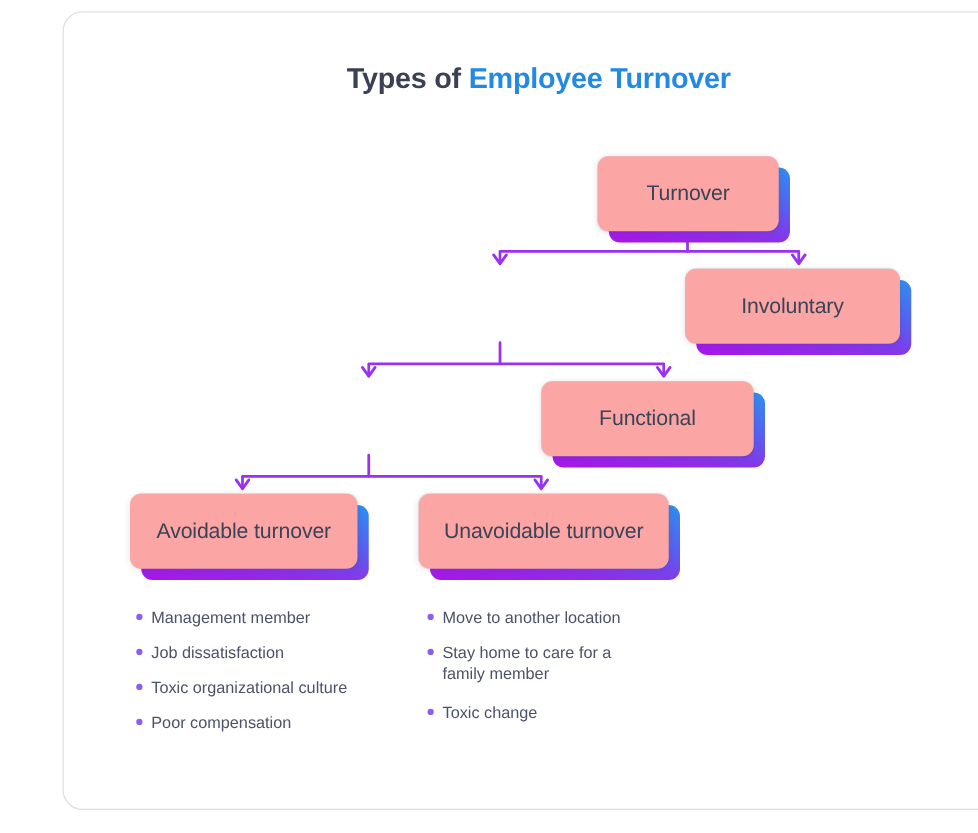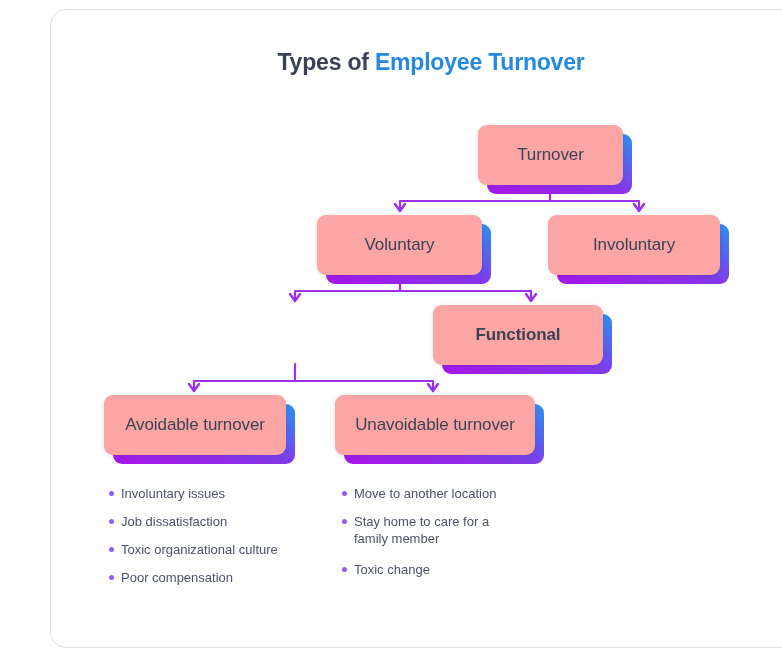--- a/index.html
+++ b/index.html
@@ -143,36 +143,30 @@
     </g>
   </svg>
 
   <div class="node" style="left:427px; top:115px; width:145px; height:60px;">
     <div class="shadowlayer"></div>
     <div class="card">
       <span class="label">Turnover</span>
     </div>
   </div>
 
-  <div class="node" style="left:266px; top:205px; width:165px; height:60px;">
-    <div class="shadowlayer"></div>
-    <div class="card">
-      <span class="label">Voluntary</span>
-    </div>
-  </div>
 
   <div class="node" style="left:497px; top:205px; width:172px; height:60px;">
     <div class="shadowlayer"></div>
     <div class="card">
       <span class="label">Involuntary</span>
     </div>
   </div>
 
 
-  <div class="node" style="left:382px; top:295px; width:170px; height:60px;font-weight:bold;">
+  <div class="node" style="left:382px; top:295px; width:170px; height:60px;">
     <div class="shadowlayer"></div>
     <div class="card">
       <span class="label">Functional</span>
     </div>
   </div>
 
   <div class="node" style="left:53px; top:385px; width:182px; height:60px;">
     <div class="shadowlayer"></div>
     <div class="card">
       <span class="label">Avoidable turnover</span>
@@ -180,21 +174,21 @@
   </div>
 
   <div class="node" style="left:284px; top:385px; width:200px; height:60px;">
     <div class="shadowlayer"></div>
     <div class="card">
       <span class="label">Unavoidable turnover</span>
     </div>
   </div>
 
   <ul class="bullets" style="left:58px; top:475px; width:225px;">
-    <li>Involuntary issues</li>
+    <li>Management member</li>
     <li>Job dissatisfaction</li>
     <li>Toxic organizational culture</li>
     <li>Poor compensation</li>
   </ul>
 
   <ul class="bullets" style="left:291px; top:475px; width:165px;">
     <li>Move to another location</li>
     <li style="margin-bottom:14px;">Stay home to care for a family member</li>
     <li>Toxic change</li>
   </ul>

